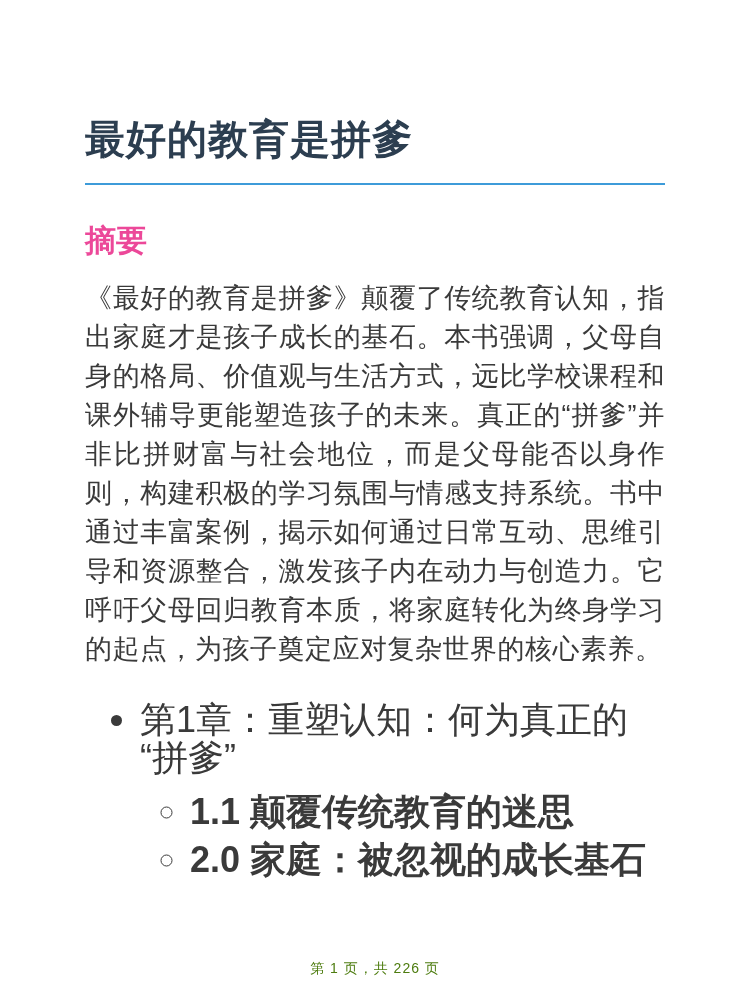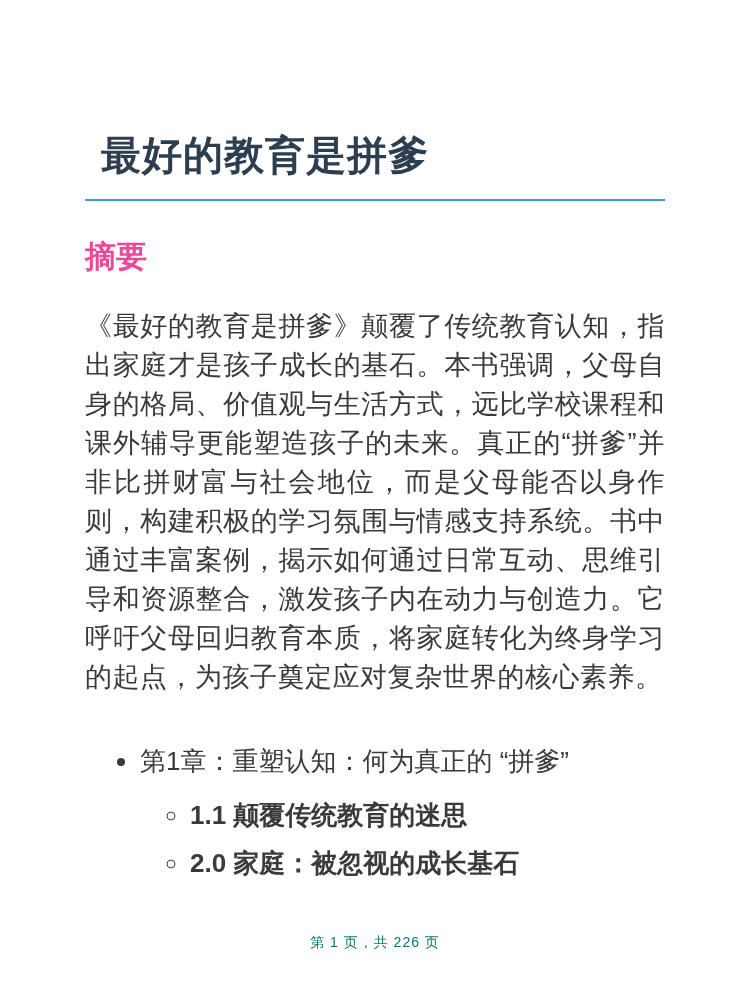--- a/index.html
+++ b/index.html
@@ -12,71 +12,71 @@
     position: relative;
     width: 750px;
     height: 1000px;
     margin: 0 auto;
     background: #ffffff;
     box-sizing: border-box;
     padding: 0 85px;
     overflow: hidden;
   }
   .doc-title {
-    margin: 16px;
+    margin: 0;
     padding-top: 116px;
     font-size: 40px;
     line-height: 1.15;
     font-weight: 800;
     color: #2c3e50;
     letter-spacing: 1px;
   }
   .title-rule {
     border: none;
     border-top: 2px solid #3d9bd9;
     margin: 21px 0 0 0;
   }
   .section-heading {
     margin: 38px 0 0 0;
     font-size: 31px;
     line-height: 1.15;
     font-weight: 800;
     color: #ec4899;
   }
   .abstract-text {
-    margin: 32px 0 0 0;
+    margin: 20px 0 0 0;
     font-size: 27px;
     line-height: 39px;
     color: #3a3a3a;
     text-align: justify;
     letter-spacing: 0.5px;
   }
   .toc-list {
-    margin: 45px 0 0 0;
+    margin: 32px 0 0 0;
     padding-left: 55px;
     list-style: disc;
-    font-size: 26px;
+    font-size: 36px;
     line-height: 38px;
     color: #3a3a3a;
   }
   .toc-list li { margin-bottom: 14px; }
   .toc-sublist {
     margin: 16px 0 0 0;
     padding-left: 50px;
     list-style: circle;
   }
   .toc-sublist li { margin-bottom: 10px; font-weight: bold; }
   .page-footer {
     position: absolute;
     left: 0;
     right: 0;
-    bottom: 48px;
+    bottom: 22px;
     text-align: center;
     font-size: 14px;
-    color: #0f766e;
+    color: #4d7c0f;
     letter-spacing: 1px;
   }
 </style>
 </head>
 <body>
 
 <div class="page">
 
   <h1 class="doc-title">最好的教育是拼爹</h1>
 

